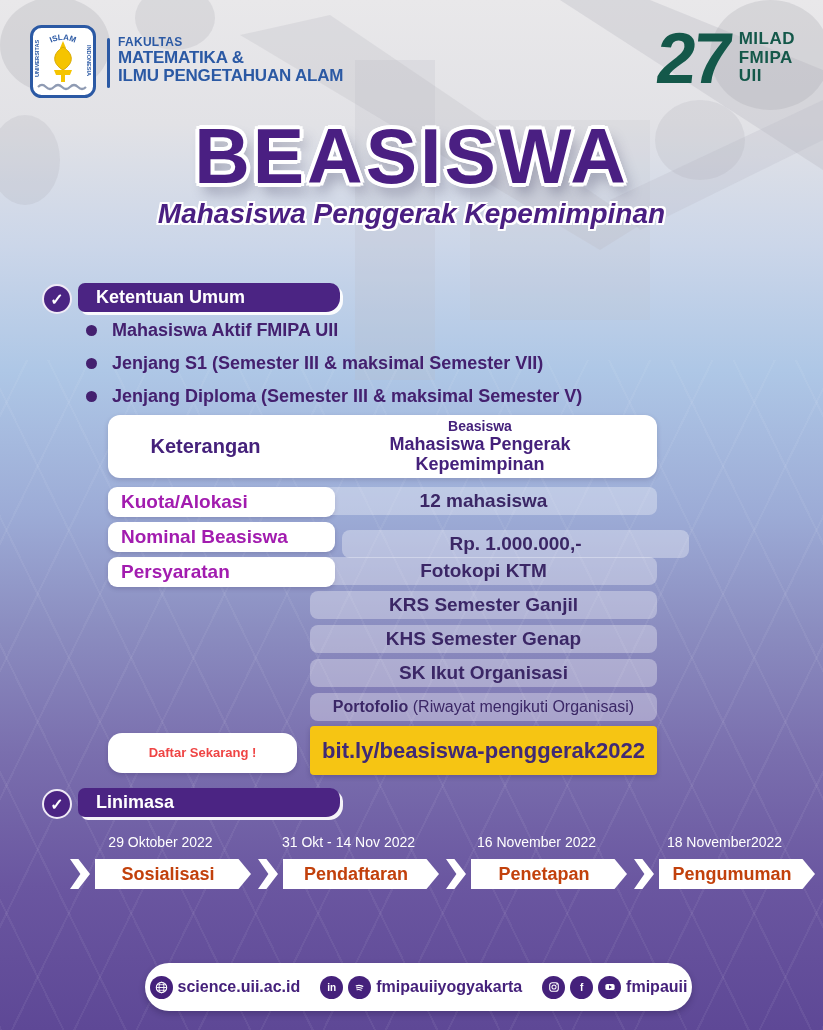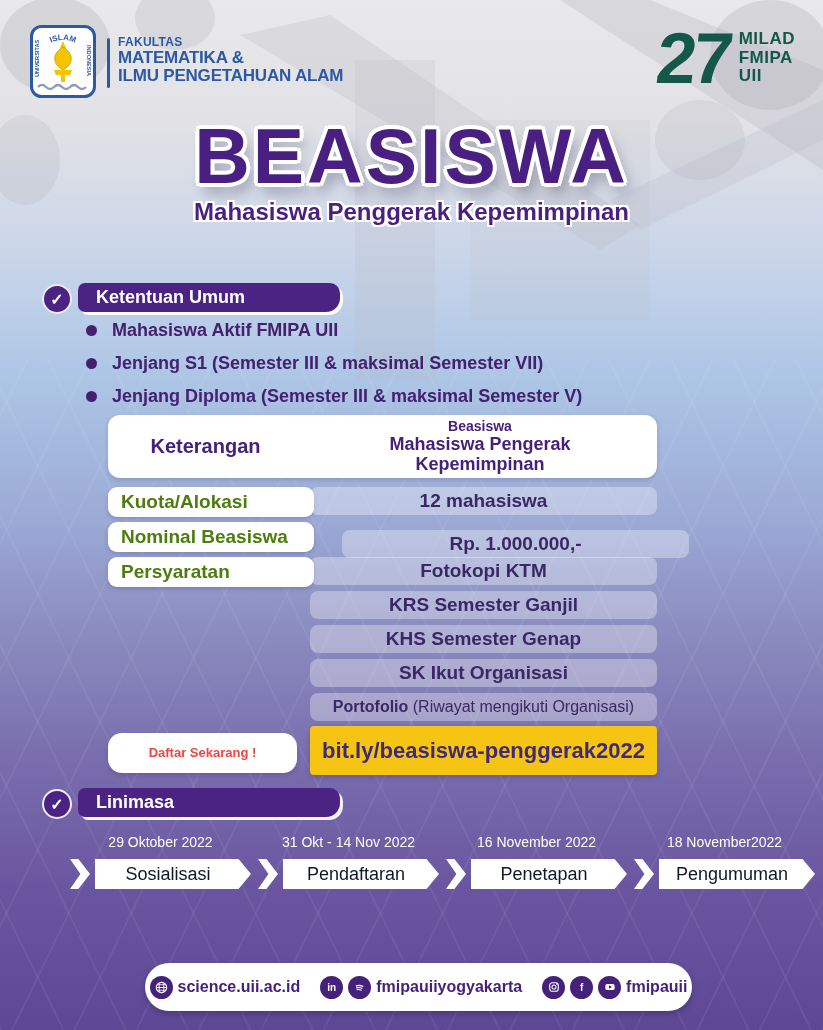--- a/index.html
+++ b/index.html
@@ -29,23 +29,24 @@
 
   
   .title{
     position:absolute;left:0;top:112px;width:100%;text-align:center;
     font-size:77px;font-weight:bold;letter-spacing:3px;color:#4a1f82;
     text-shadow:-3px -3px 0 #fff,3px -3px 0 #fff,-3px 3px 0 #fff,3px 3px 0 #fff,
       -4px 0 0 #fff,4px 0 0 #fff,0 -4px 0 #fff,0 4px 0 #fff,6px 10px 14px rgba(60,60,95,.4);
   }
   .subtitle{
     position:absolute;left:0;top:198px;width:100%;text-align:center;
-    font-size:24px;font-weight:bold;color:#4a1f82;
+    font-size:28px;font-weight:bold;color:#4a1f82;
     text-shadow:-2px -2px 0 #fff,2px -2px 0 #fff,-2px 2px 0 #fff,2px 2px 0 #fff,
       -2px 0 0 #fff,2px 0 0 #fff,0 -2px 0 #fff,0 2px 0 #fff;
+    font-style:italic;
   }
 
   
   .check{
     position:absolute;width:26px;height:26px;border-radius:50%;
     background:#4b2483;border:2px solid #efeaf6;color:#fff;
     font-size:16px;font-weight:bold;display:flex;align-items:center;justify-content:center;
   }
   .sec-pill{
     position:absolute;width:262px;height:29px;background:#4b2483;color:#fff;
@@ -65,22 +66,22 @@
     position:absolute;left:108px;top:415px;width:549px;height:63px;background:#fff;
     border-radius:12px;display:flex;box-shadow:0 2px 5px rgba(40,30,80,.18);
   }
   .tbl-header .hl{width:195px;display:flex;align-items:center;justify-content:center;
     font-size:20px;font-weight:bold;color:#45217b;}
   .tbl-header .hr{flex:1;display:flex;flex-direction:column;align-items:center;justify-content:center;
     color:#45217b;font-weight:bold;line-height:1.12;}
   .tbl-header .hr .s{font-size:14px;}
   .tbl-header .hr .b{font-size:18px;}
   .lbl-pill{
-    position:absolute;left:108px;width:206px;height:30px;background:#fff;border-radius:9px;
-    font-size:19px;font-weight:bold;color:#4d7c0f;line-height:30px;padding-left:13px;
+    position:absolute;left:108px;width:227px;height:30px;background:#fff;border-radius:9px;
+    font-size:19px;font-weight:bold;color:#a21caf;line-height:30px;padding-left:13px;
     box-sizing:border-box;box-shadow:0 2px 4px rgba(40,30,80,.2);
   }
   .val-pill{
     position:absolute;left:310px;width:347px;height:28px;background:rgba(255,255,255,.33);
     border-radius:8px;font-size:19px;font-weight:bold;color:#3b2766;line-height:28px;text-align:center;
   }
   .val-pill.mixed{font-size:16px;}
   .val-pill.mixed .norm{font-weight:normal;}
   .daftar-pill{
     position:absolute;left:108px;top:733px;width:189px;height:40px;background:#fff;border-radius:14px;
@@ -95,21 +96,21 @@
 
   
   .timeline{position:absolute;left:70px;top:834px;width:745px;display:flex;gap:7px;}
   .step{flex:1;display:flex;flex-direction:column;}
   .step .date{color:#fff;font-size:14px;text-align:center;margin-bottom:9px;white-space:nowrap;}
   .arrow-row{display:flex;align-items:center;height:30px;}
   .chev{width:20px;height:30px;background:#fff;margin-right:5px;flex:0 0 auto;
     clip-path:polygon(0 0,42% 0,100% 50%,42% 100%,0 100%,52% 50%);}
   .banner{flex:1;height:30px;background:#fff;display:flex;align-items:center;justify-content:center;
     clip-path:polygon(0 0,92% 0,100% 50%,92% 100%,0 100%);}
-  .banner span{font-size:18px;font-weight:normal;color:#0f172a;margin-right:10px;}
+  .banner span{font-size:18px;font-weight:bold;color:#c2410c;margin-right:10px;}
 
   
   .footer{
     position:absolute;left:145px;top:963px;width:547px;height:48px;background:#fff;border-radius:24px;
     display:flex;align-items:center;justify-content:center;gap:6px;box-shadow:0 3px 6px rgba(30,20,60,.3);
   }
   .fgroup{display:flex;align-items:center;gap:5px;text-align:right;}
   .fgroup + .fgroup{margin-left:14px;}
   .circle-ic{width:23px;height:23px;border-radius:50%;background:#45217b;color:#fff;
     display:flex;align-items:center;justify-content:center;flex:0 0 auto;

